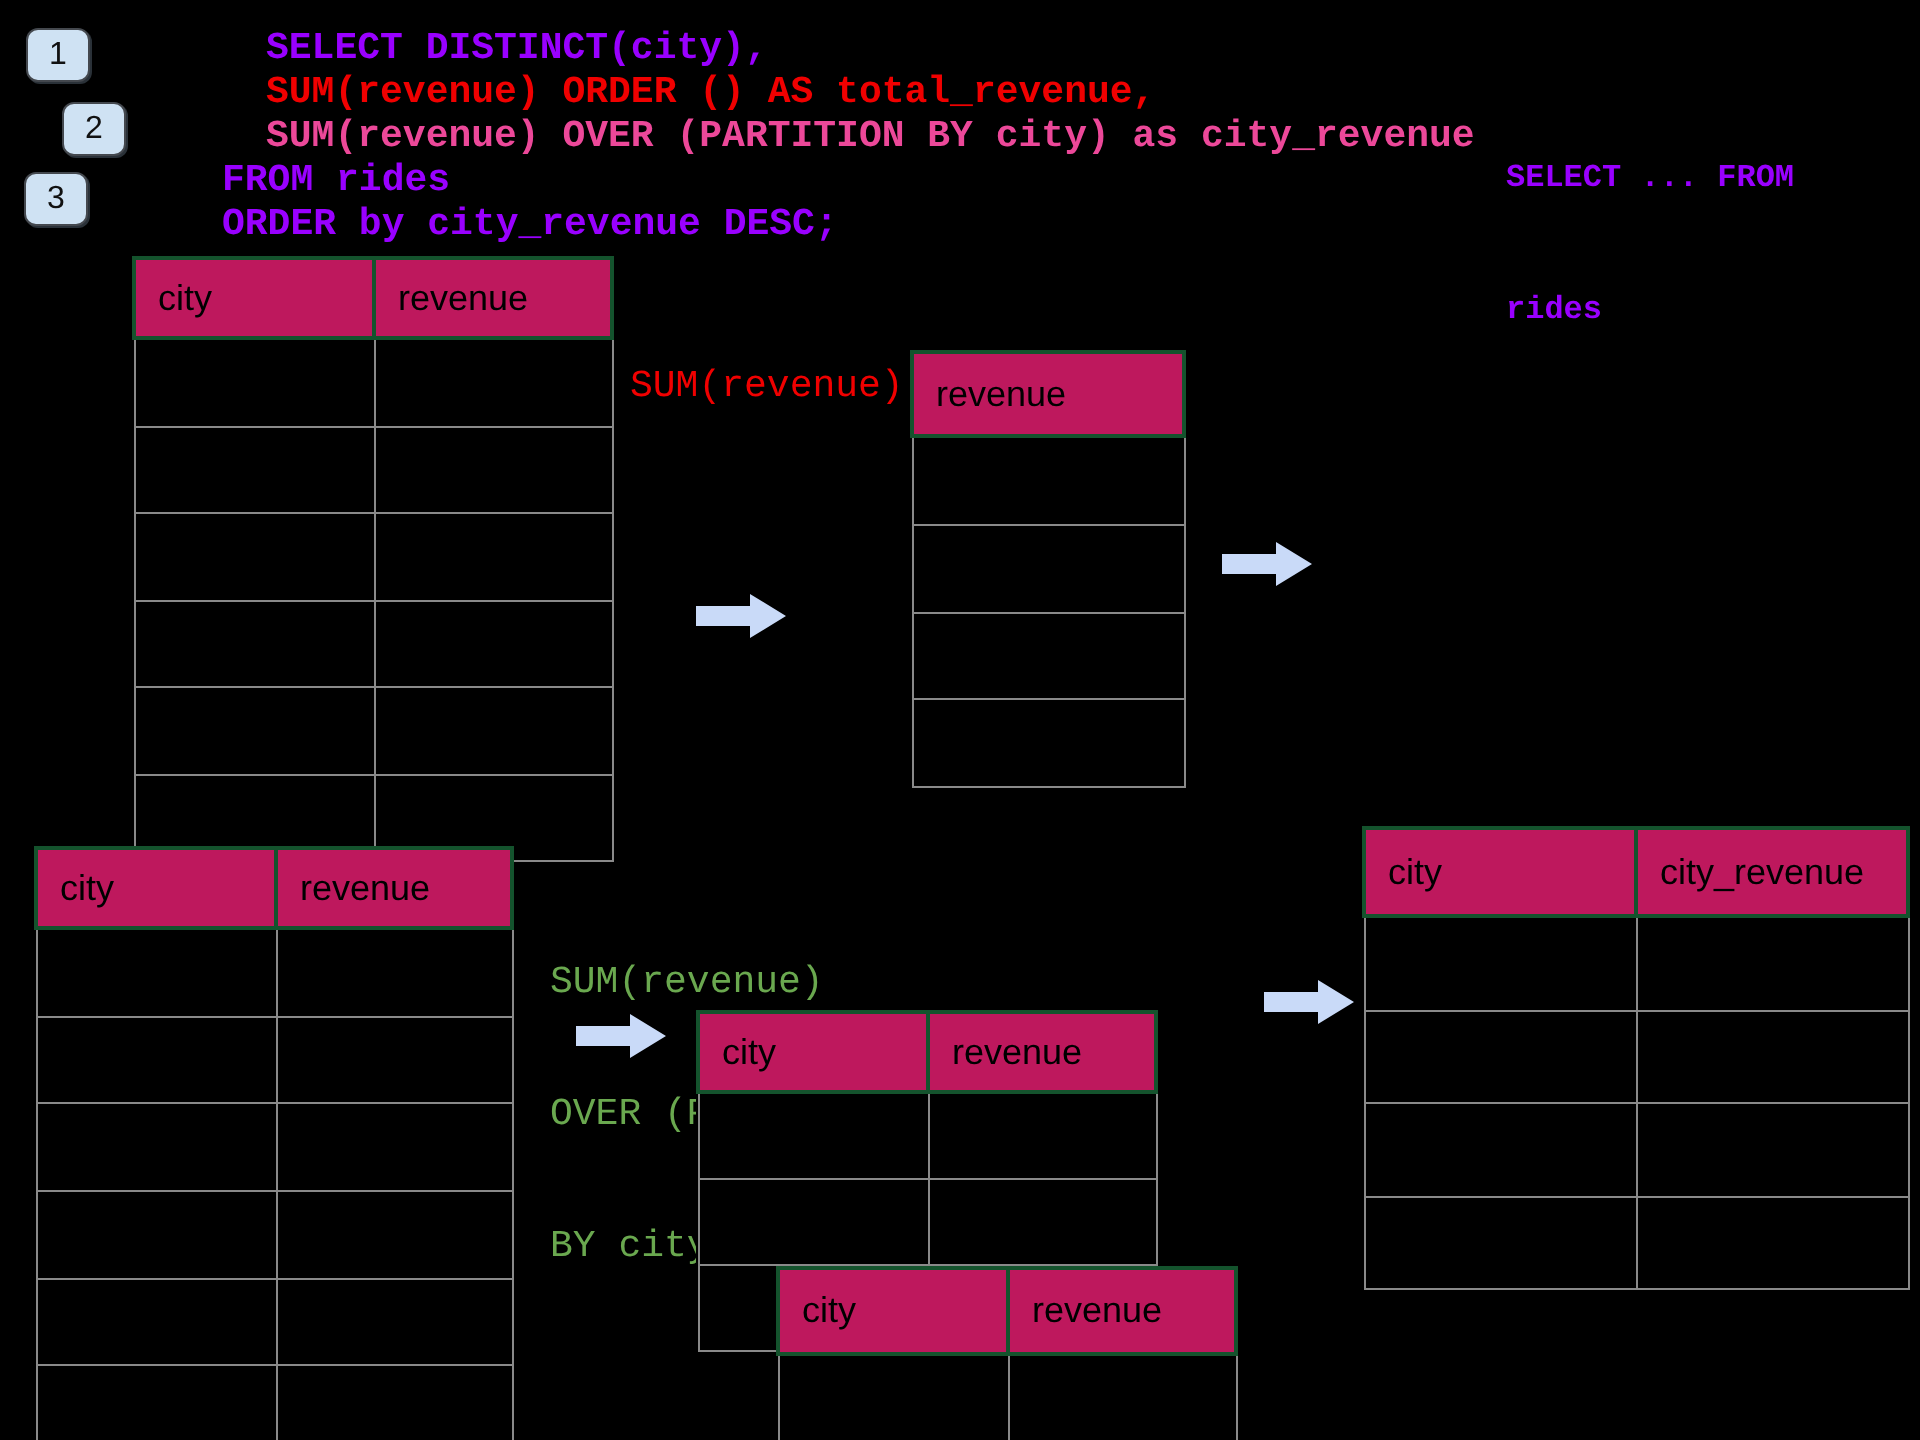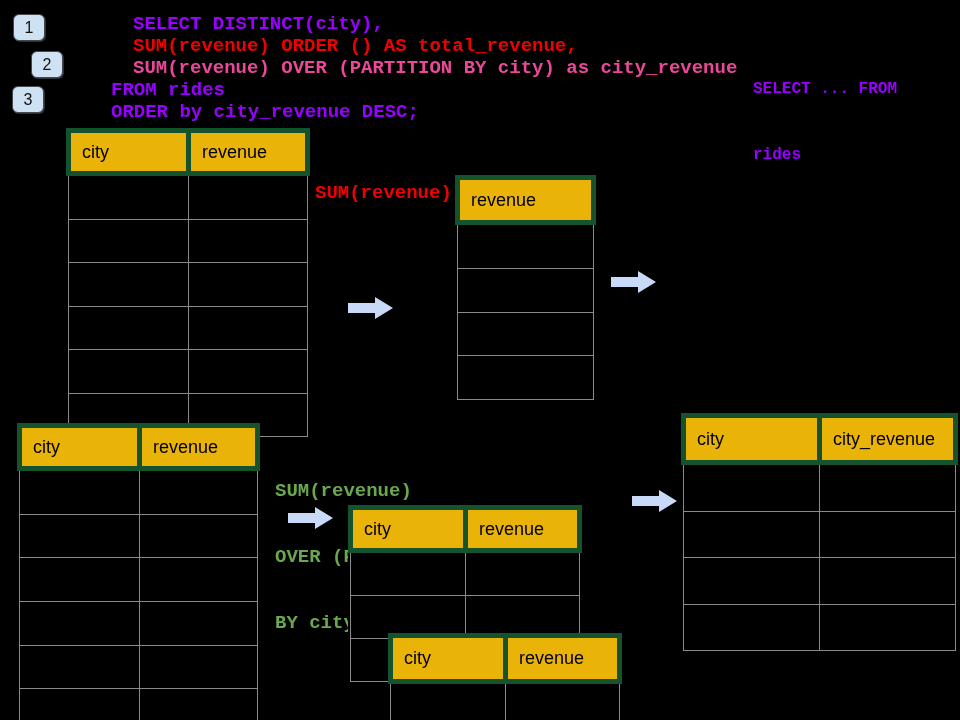--- a/index.html
+++ b/index.html
@@ -34,21 +34,21 @@
     position:absolute;width:30px;height:25px;
     background:#cfe2f3;border:1px solid #44484e;border-radius:6px;
     box-shadow:1px 1px 0 rgba(120,140,160,.35);
     display:flex;align-items:center;justify-content:center;
     font-size:16px;color:#111;
   }
 
   
   table{border-collapse:collapse;position:absolute;table-layout:fixed;background:#000;}
   th{
-    background:#eab308;border:5px solid #14532d;
+    background:#be185d;border:2px solid #14532d;
     font-weight:normal;font-size:18px;color:#000;
     text-align:left;padding:0 0 0 11px;vertical-align:middle;
   }
   td{border:1px solid #8a8a8a;background:#000;}
 
   .t1{left:66px;top:128px;width:239px;}
   .t1 th{height:38px;}
   .t1 td{height:40.5px;}
 
   .t2{left:455px;top:175px;width:136px;}
@@ -72,21 +72,21 @@
   .t6 td{height:43.5px;}
 
   
   .arrow{position:absolute;width:46px;height:24px;}
   .arrow svg{display:block;width:100%;height:100%;}
 
   
   .annotation{
     position:absolute;
     font-family:"Liberation Mono","DejaVu Sans Mono",monospace;
-    font-weight:bold;font-size:19px;line-height:22px;white-space:pre;
+    font-weight:normal;font-size:19px;line-height:22px;white-space:pre;
   }
   .ann-total{left:315px;top:138px;color:#f00000;}
   .ann-partition{left:275px;top:436px;color:#6aa84f;}
 </style>
 </head>
 <body>
 
 <div class="badge" style="left:13px;top:14px;">
     <span>1</span>
   </div>

